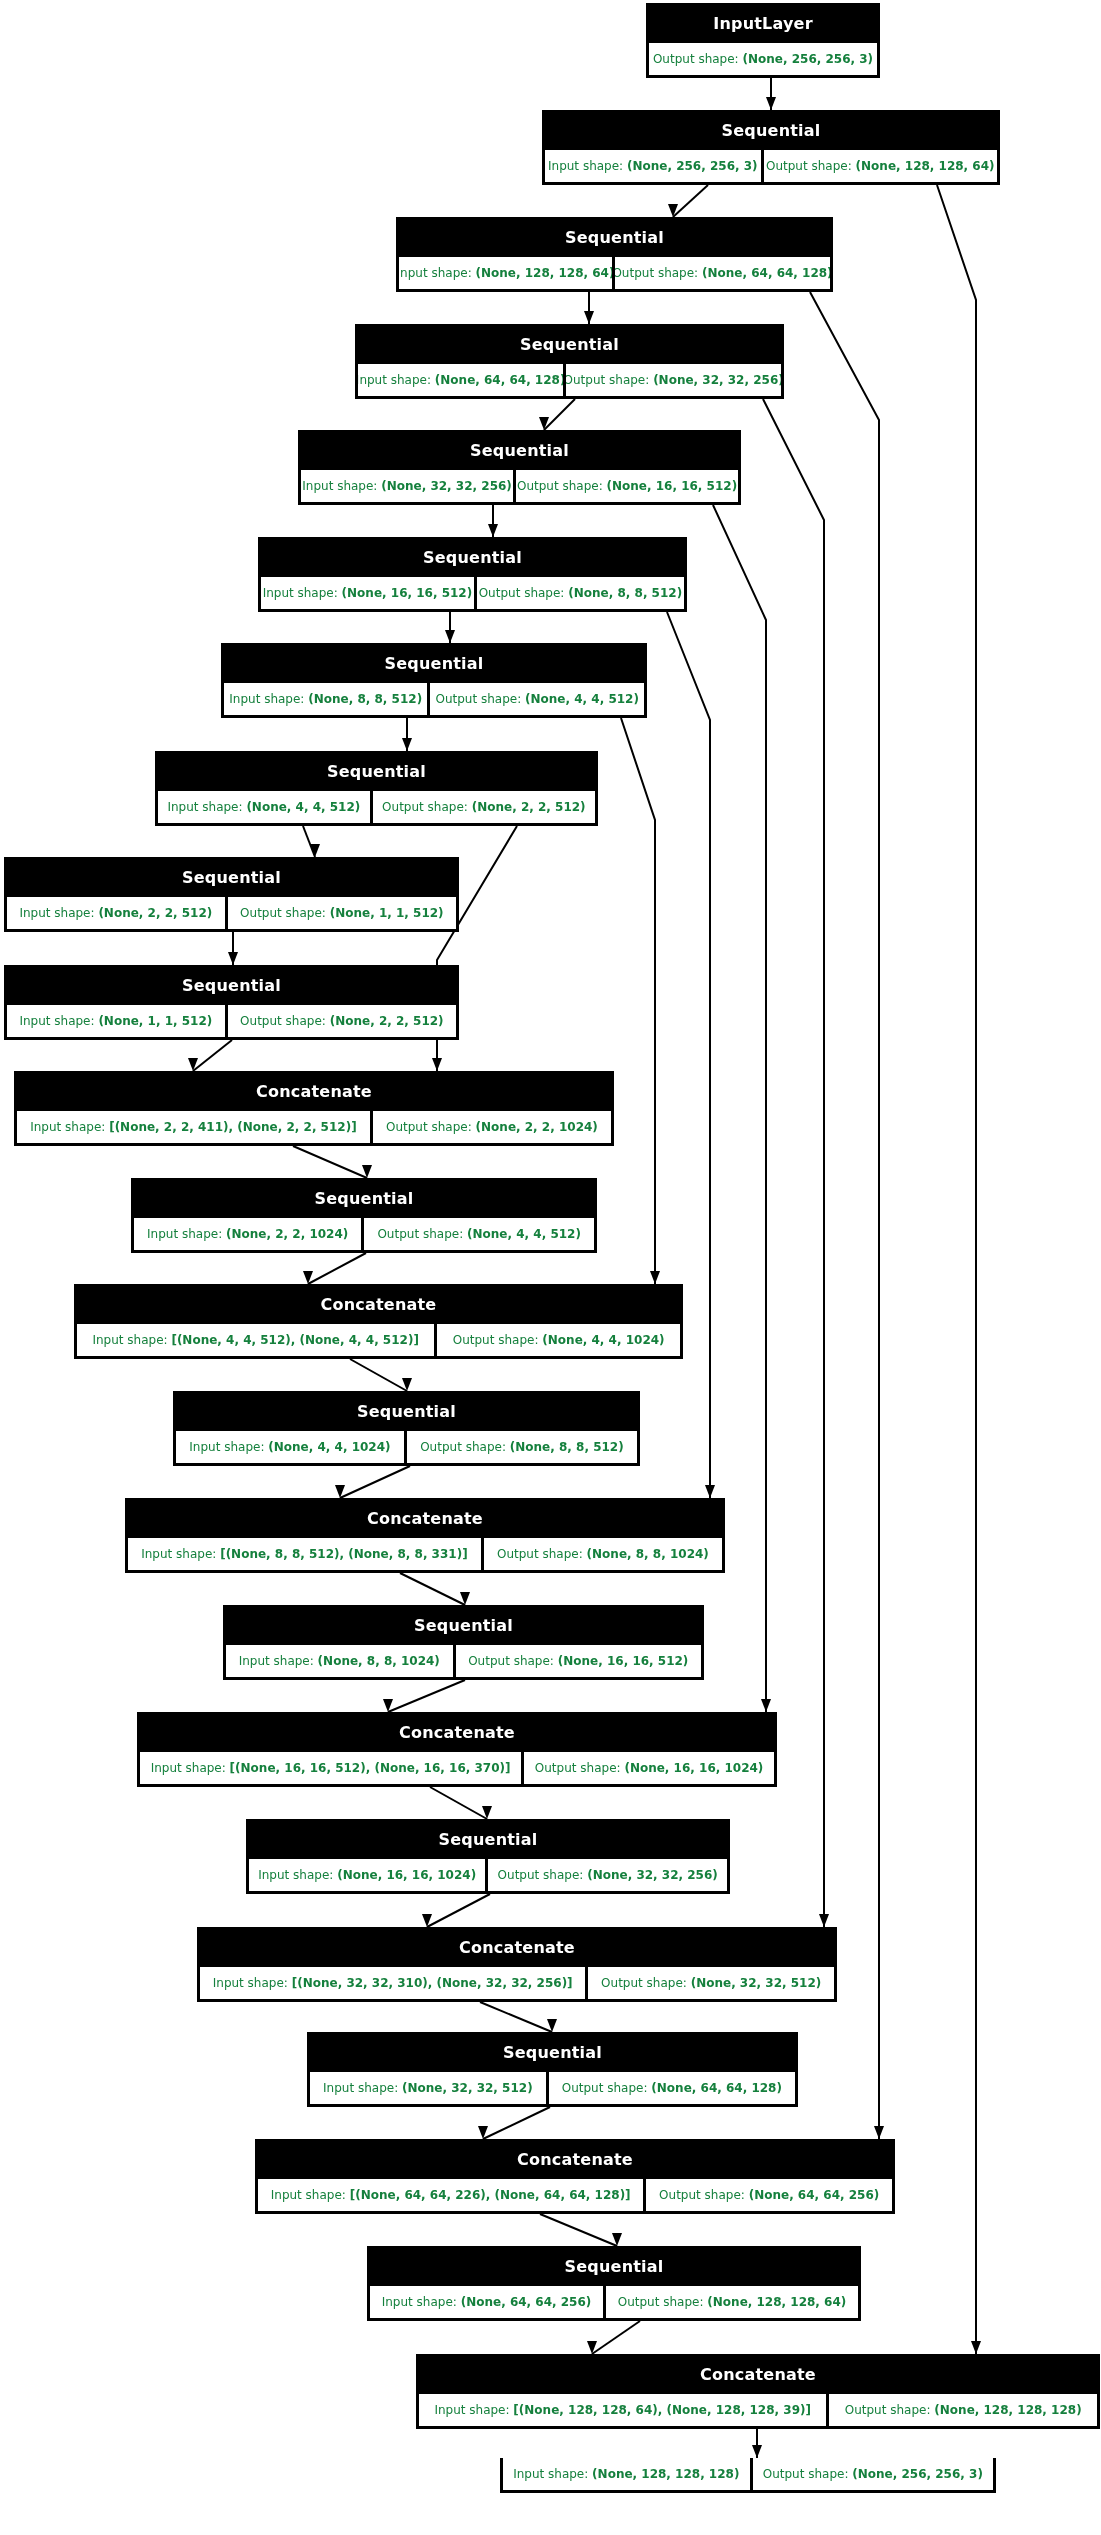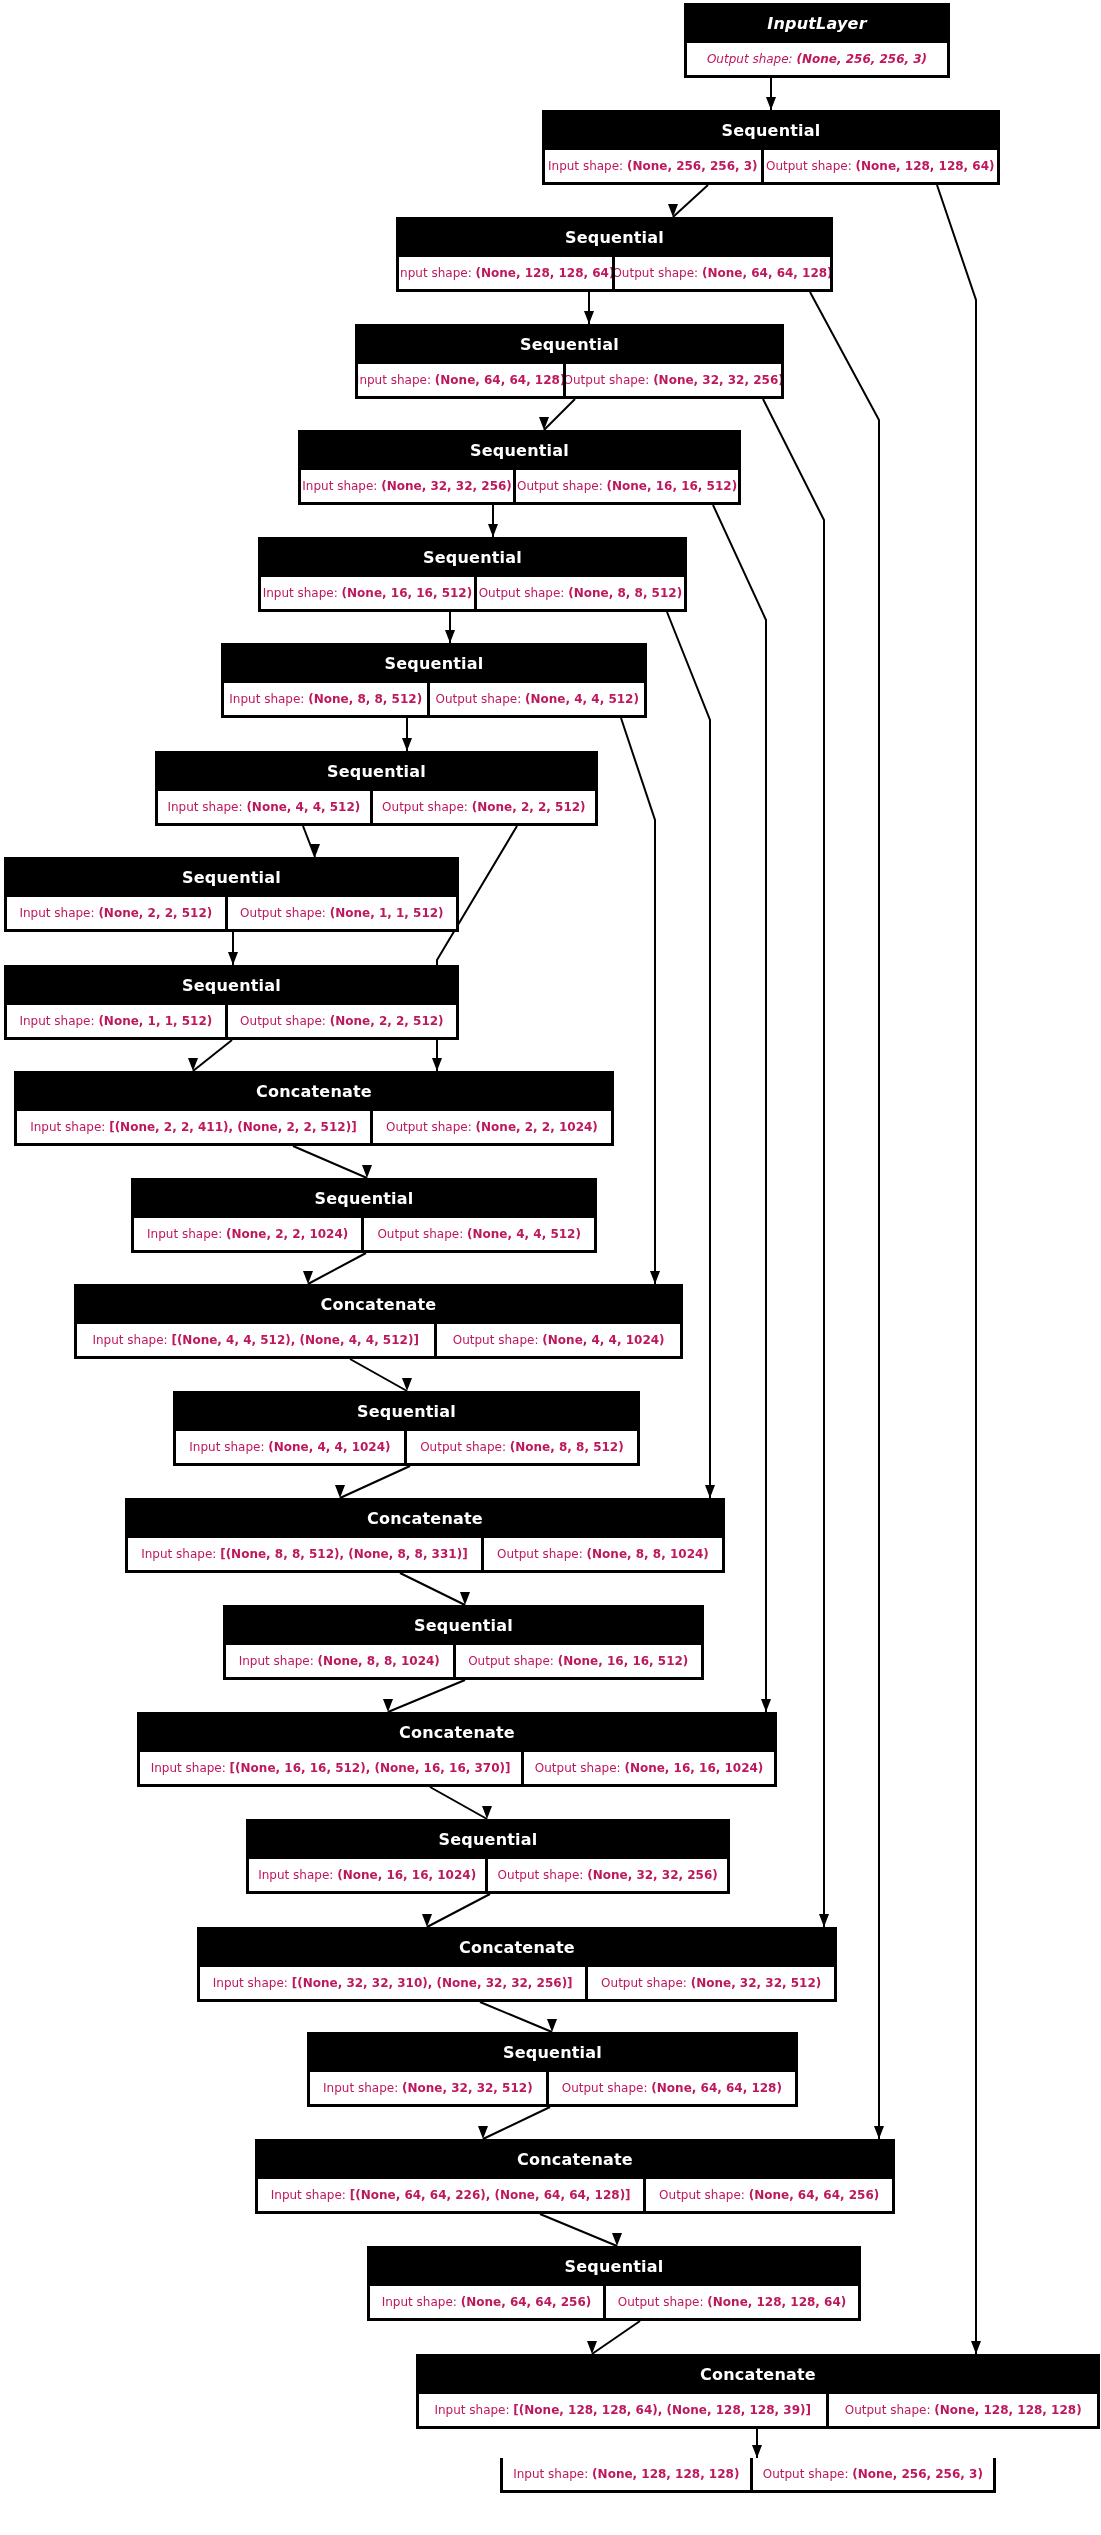--- a/index.html
+++ b/index.html
@@ -24,21 +24,21 @@
     font-size:16px;
     letter-spacing:0.2px;
   }
   .body{
     display:flex;
     gap:3px;
     padding:0 3px 3px 3px;
   }
   .cell{
     background:#ffffff;
-    color:#be185d;
+    color:#15803d;
     height:32px;
     flex:1 1 auto;
     display:flex;align-items:center;justify-content:center;
     white-space:nowrap;
     font-size:12px;
     padding:0 9px;
     overflow:hidden;
   }
   .cell .shape{font-weight:bold;}
   .pfx{font-weight:normal;}
@@ -102,21 +102,21 @@
       <polygon points="879,2139 874,2126 884,2126" fill="#000000"></polygon>
       <polyline points="540,2214 617,2246" fill="none" stroke="#000000" stroke-width="2"></polyline>
       <polygon points="617,2246 612,2233 622,2233" fill="#000000"></polygon>
       <polyline points="640,2321 592,2354" fill="none" stroke="#000000" stroke-width="2"></polyline>
       <polygon points="592,2354 587,2341 597,2341" fill="#000000"></polygon>
       <polyline points="937,185 976,300 976,2354" fill="none" stroke="#000000" stroke-width="2"></polyline>
       <polygon points="976,2354 971,2341 981,2341" fill="#000000"></polygon>
       <polyline points="757,2429 757,2458" fill="none" stroke="#000000" stroke-width="2"></polyline>
       <polygon points="757,2458 752,2445 762,2445" fill="#000000"></polygon>
     </svg>
-<div class="node" style="left: 684px; top: 3px; width: 266px; font-style: italic;">
+<div class="node" style="left: 646px; top: 3px; width: 234px;">
     <div class="head">InputLayer</div>
     <div class="body">
 
       <div class="cell output">
           <span class="pfx">Output shape:</span>
           <span>&nbsp;</span>
           <span class="shape">(None, 256, 256, 3)</span>
         </div>
     </div>
   </div>

